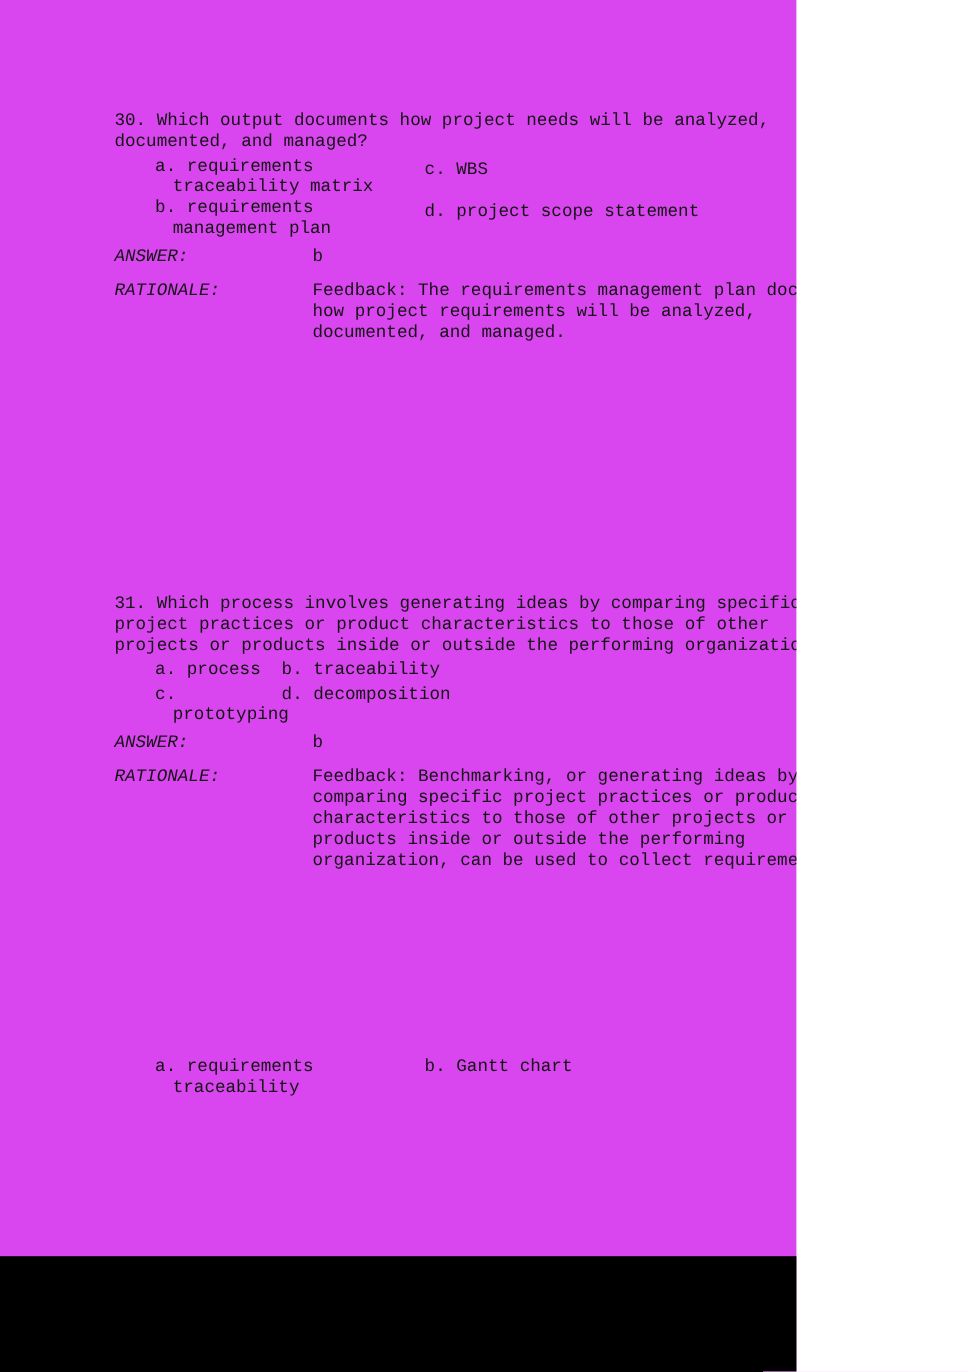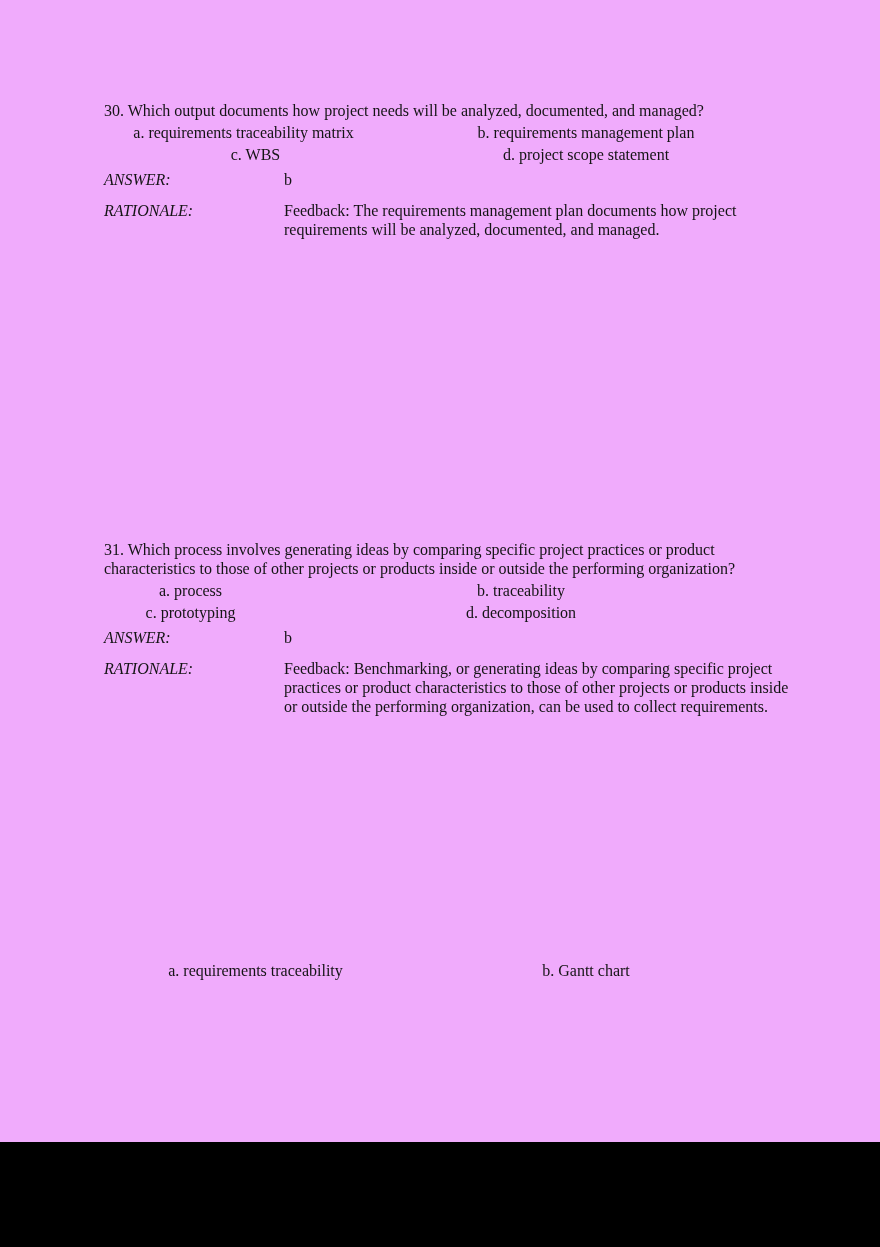--- a/index.html
+++ b/index.html
@@ -2,44 +2,43 @@
 <html><head>
 <meta charset="utf-8">
 <style>
   html, body {
     margin: 0;
     padding: 0;
     background: #ffffff;
   }
   .page {
     position: relative;
-    width: 880px;
+    width: 724px;
     height: 1247px;
-    background: #f0abfc;
+    background: #d946ef;
     overflow: hidden;
-    font-family: Liberation Serif, serif;
+    font-family: Liberation Mono, monospace;
     font-size: 16px;
     line-height: 19px;
     color: #141414;
   }
   .question-block {
     position: absolute;
     left: 104px;
     width: 690px;
   }
   .q-text {
     margin: 0;
     max-width: 652px;
   }
   .options {
     display: grid;
-    margin-left: 29px;
+    margin-left: 37px;
     margin-top: 3px;
     column-gap: 0;
-    text-align: center;
   }
   .options.cols-wide { grid-template-columns: 245px auto; }
   .options.cols-narrow { grid-template-columns: 115px auto; }
   .option {
     padding-left: 16px;
     text-indent: -16px;
     margin-top: 0;
   }
   .option.row2 { margin-top: 3px; }
   .option.wrap-narrow { max-width: 205px; }
@@ -68,22 +67,22 @@
 </style>
 </head>
 <body>
 
 <div class="page">
 
   <section class="question-block" id="q30">
     <p class="q-text">30. Which output documents how project needs will be analyzed, documented, and managed?</p>
     <div class="options cols-wide">
       <div class="option wrap-narrow">a. requirements traceability matrix</div>
+      <div class="option row2">c. WBS</div>
       <div class="option">b. requirements management plan</div>
-      <div class="option row2">c. WBS</div>
       <div class="option row2">d. project scope statement</div>
     </div>
     <div class="meta-row first">
       <span class="meta-label">ANSWER:</span>
       <span class="meta-value">b</span>
     </div>
     <div class="meta-row">
       <span class="meta-label">RATIONALE:</span>
       <span class="meta-value">Feedback: The requirements management plan documents how project requirements will be analyzed, documented, and managed.</span>
     </div>

